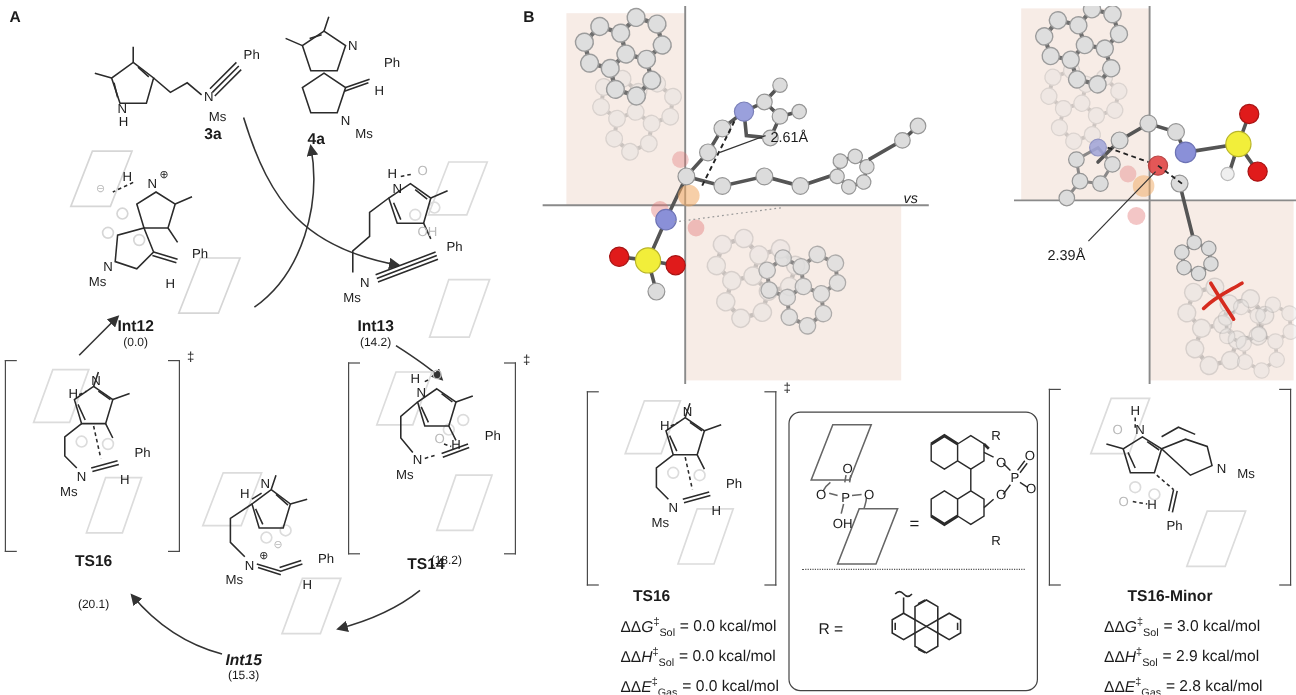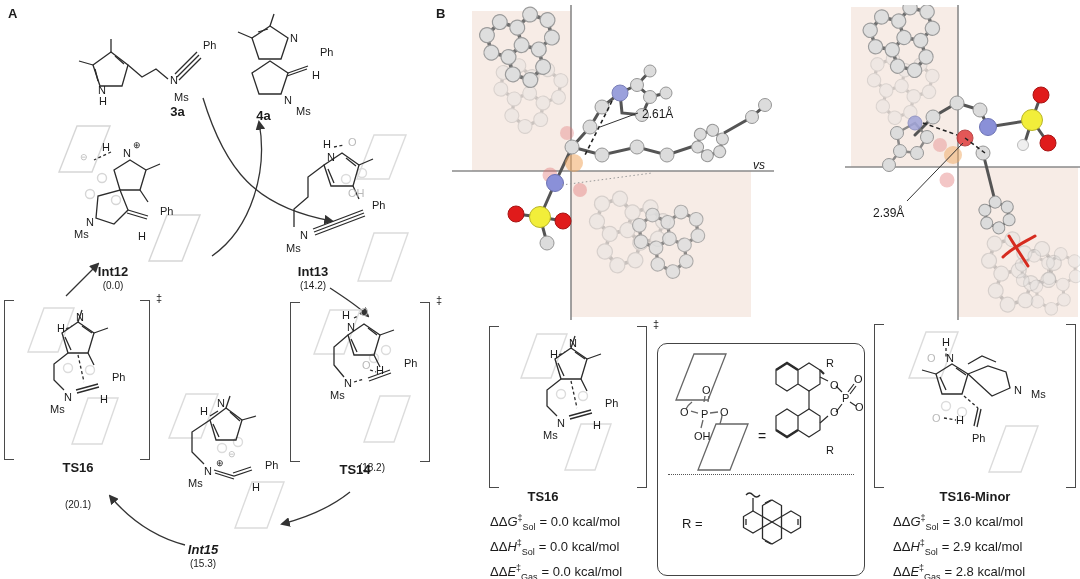--- a/index.html
+++ b/index.html
@@ -3,21 +3,21 @@
 <meta charset="utf-8">
 <style>
   html,body{margin:0;padding:0;background:#fff;}
   #fig{position:relative;width:1080px;height:579px;background:#fff;overflow:hidden;
        font-family:"Liberation Sans",sans-serif;color:#1b1b1b;}
   .abs{position:absolute;}
   .plabel{font-size:13px;font-weight:bold;}
   .name{font-weight:bold;font-size:13px;text-align:center;white-space:nowrap;}
   .en{font-size:10px;text-align:center;white-space:nowrap;}
   .vs{font-size:12px;font-style:italic;}
-  .erow{font-size:13px;white-space:nowrap;height:25px;line-height:25px;}
+  .erow{font-size:13px;white-space:nowrap;height:25px;line-height:25px;margin-left:27px;}
   .erow i{font-style:italic;}
   .erow sup,.erow sub{font-size:9px;}
   .erow .val{margin-left:4px;}
   svg text{font-family:"Liberation Sans",sans-serif;font-size:11px;fill:#1b1b1b;}
   svg text.sm{font-size:9px;}
   svg text.gray{fill:#b9b9b9;}
   svg text.dist{font-size:12px;}
   .brk{position:absolute;top:0;bottom:0;width:9px;}
   .brkL{left:0;border:1.6px solid #4a4a4a;border-right:none;}
   .brkR{right:0;border:1.6px solid #4a4a4a;border-left:none;}

